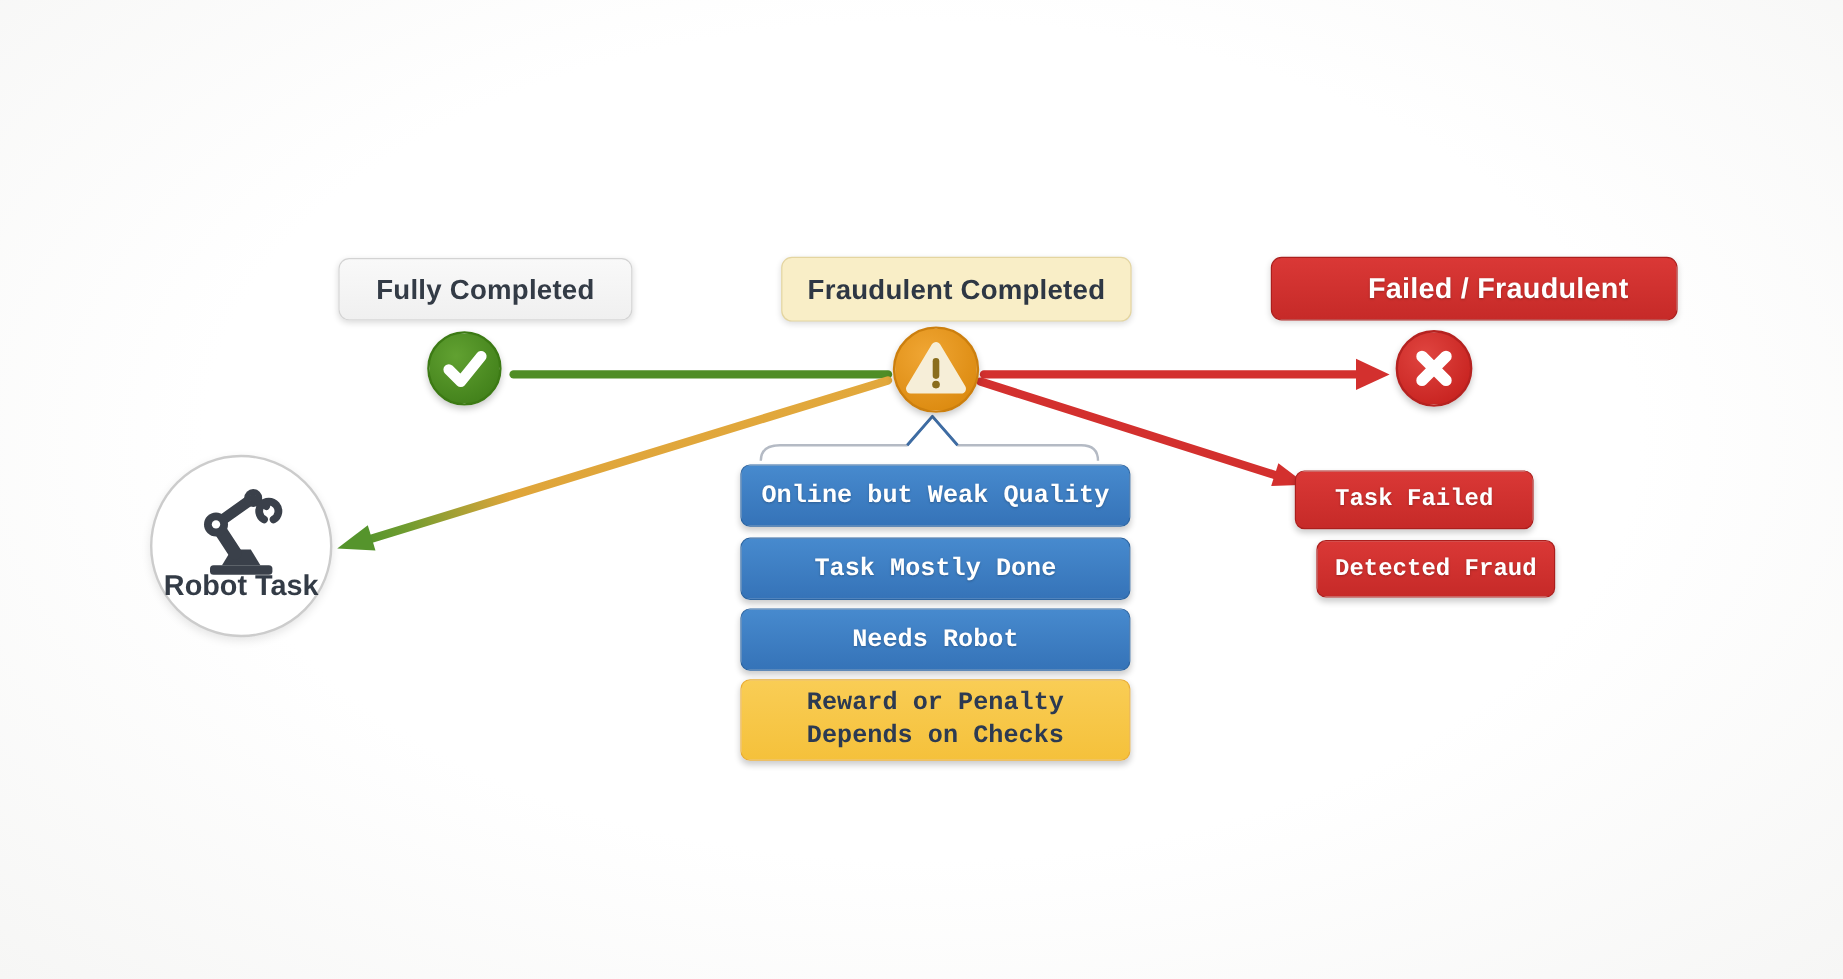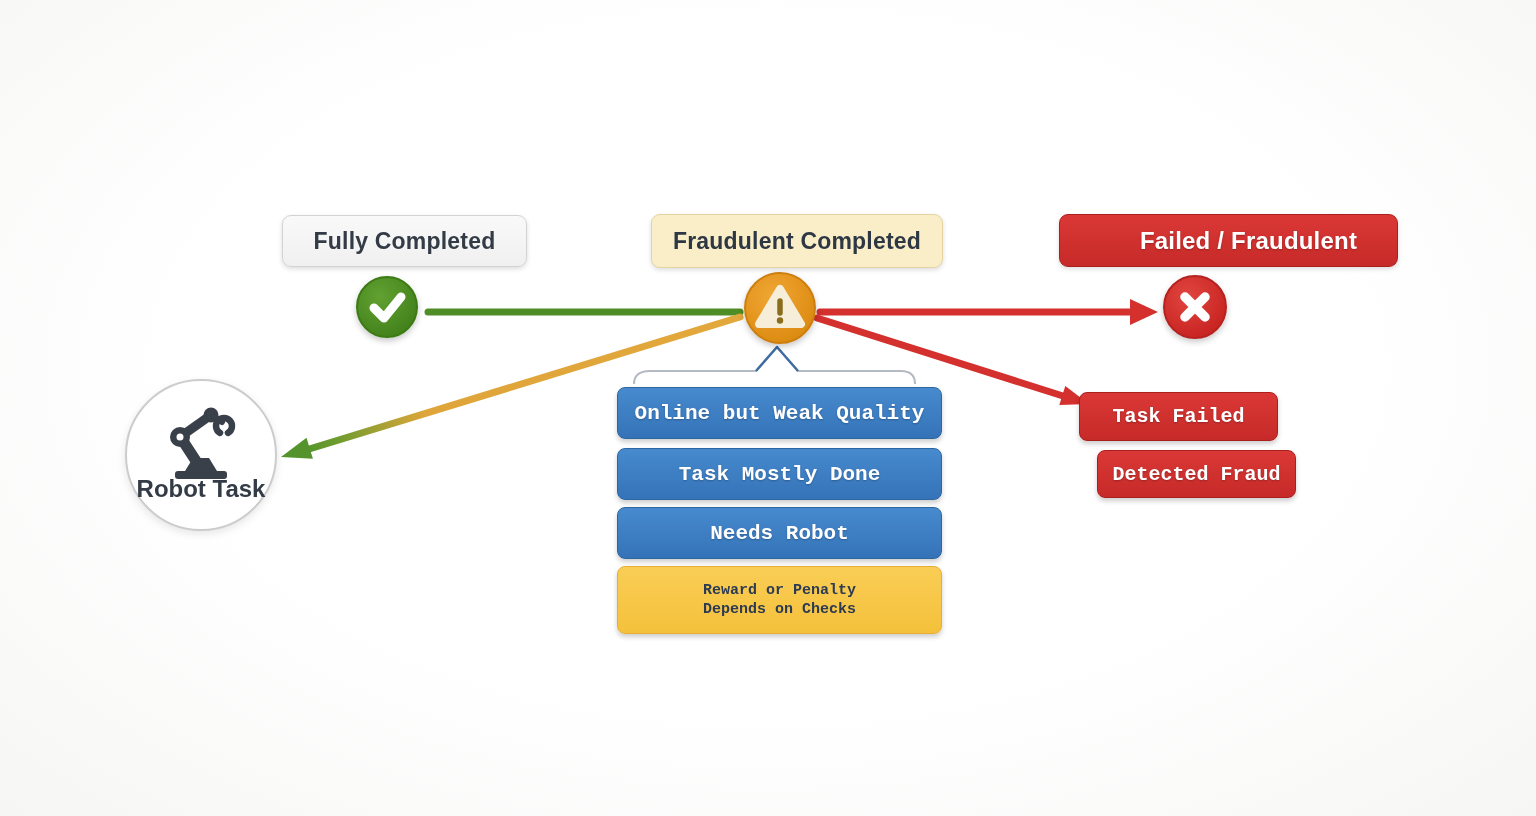--- a/index.html
+++ b/index.html
@@ -58,21 +58,21 @@
     box-shadow:0 3px 5px rgba(0,0,0,.20);
     font-family:Liberation Mono, monospace;
   }
   .branch-blue{
     background:linear-gradient(180deg,#478ace,#3573b8);
     border:1px solid #2e66a2;color:#ffffff;font-size:21px;
     text-shadow:0 1px 2px rgba(0,0,0,.25);
   }
   .branch-yellow{
     background:linear-gradient(180deg,#f9cd55,#f5c13b);
-    border:1px solid #e9ad37;color:#2c3a52;font-size:15px;line-height:1.3;
+    border:1px solid #e9ad37;color:#2c3a52;font-size:21px;line-height:1.3;
   }
   .branch-red{
     background:linear-gradient(180deg,#da3836,#c62a28);
     border:1px solid #ab1f1d;color:#ffffff;font-size:20px;
     text-shadow:0 1px 2px rgba(0,0,0,.25);
   }
 </style>
 </head>
 <body>
 

